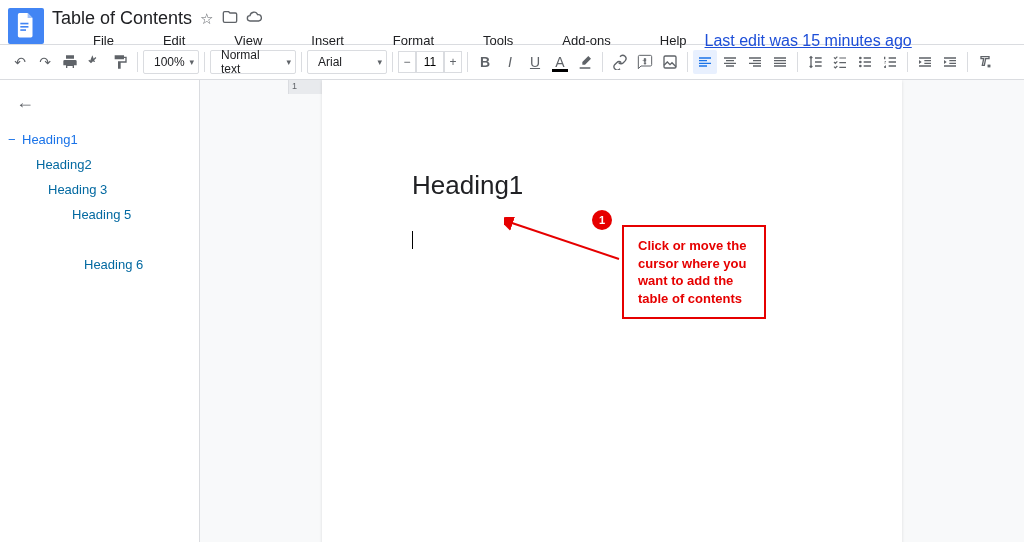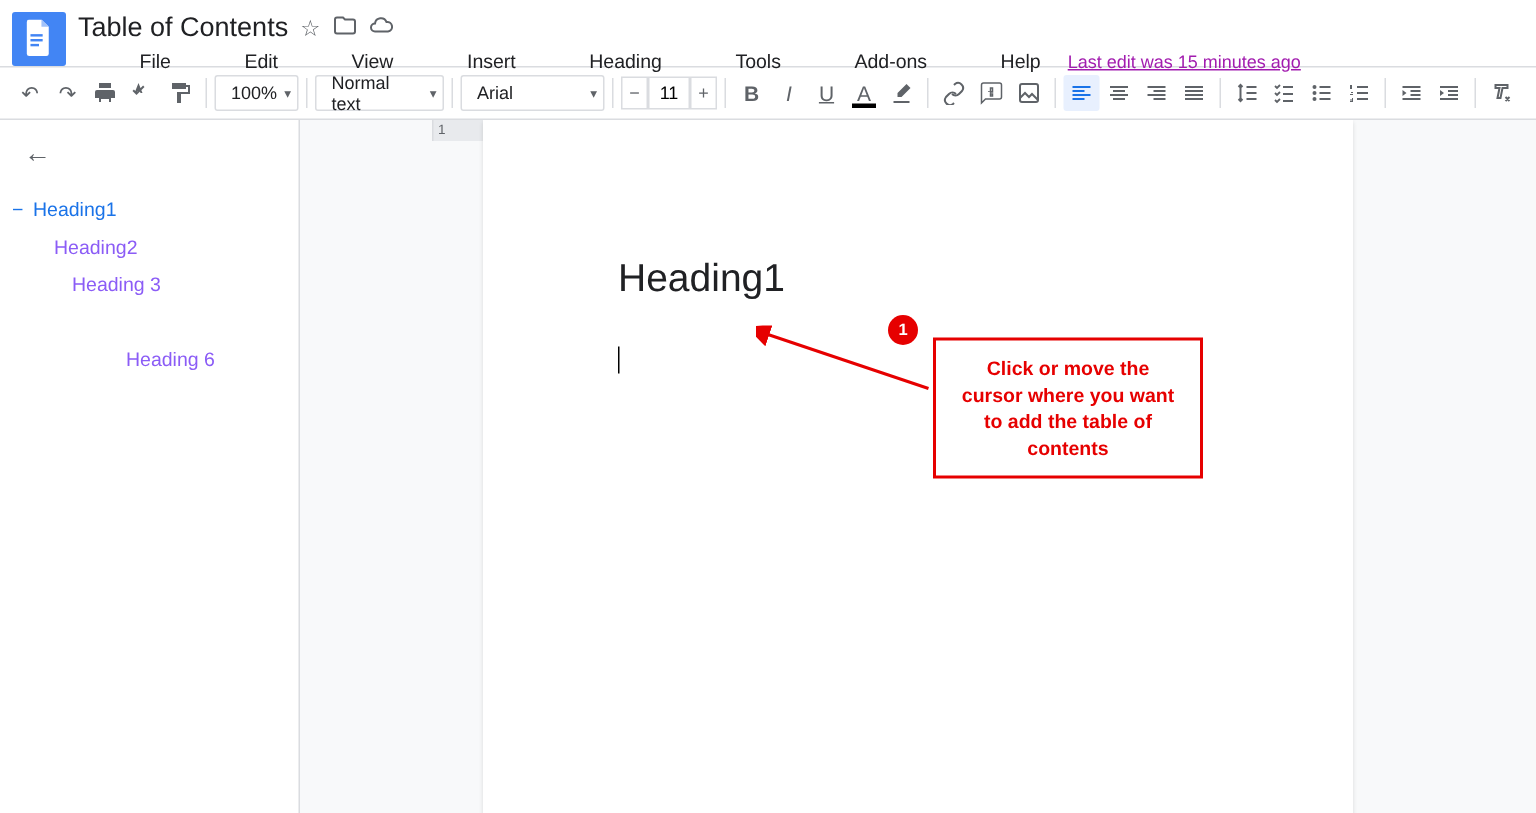--- a/index.html
+++ b/index.html
@@ -7,58 +7,58 @@
 
 .header { display: flex; align-items: flex-start; padding: 8px 8px 0 8px; height: 44px; }
 .docs-logo { width: 36px; height: 36px; background: #4285f4; border-radius: 2px; display: flex; align-items: center; justify-content: center; margin-right: 8px; }
 .docs-logo svg { width: 20px; height: 26px; }
 .title-area { display: flex; flex-direction: column; }
 .title-row { display: flex; align-items: center; gap: 8px; }
 .doc-title { font-size: 18px; color: #202124; }
 .title-icon { color: #5f6368; font-size: 15px; cursor: pointer; }
 .menu-row { display: flex; gap: 2px; margin-top: 2px; align-items: center; }
 .menu-item { padding: 2px 6px; font-size: 13px; color: #202124; cursor: pointer; margin-left: 35px; }
-.last-edit { color: #a21caf; text-decoration: underline; margin-left: 10px; font-size: 12px; }
+.last-edit { color: #1d4ed8; text-decoration: underline; margin-left: 10px; font-size: 16px; }
 
 .toolbar { height: 36px; border-top: 1px solid #dadce0; border-bottom: 1px solid #dadce0; background: #fff; display: flex; align-items: center; padding: 0 8px; gap: 1px; }
 .tb-btn { width: 24px; height: 24px; display: flex; align-items: center; justify-content: center; color: #5f6368; cursor: pointer; border-radius: 2px; font-size: 14px; }
 .tb-btn.active { background: #e8f0fe; color: #1a73e8; }
 .tb-sep { width: 1px; height: 20px; background: #dadce0; margin: 0 4px; }
 .tb-select { height: 24px; border: 1px solid #dadce0; border-radius: 2px; padding: 0 18px 0 10px; font-size: 12px; color: #202124; position: relative; display:flex; align-items:center; cursor:pointer; }
 .tb-select::after { content:"▾"; position:absolute; right:4px; font-size:9px; color:#5f6368; }
 .tb-fontsize { display:flex; align-items:center; }
 .tb-fontsize input { width: 28px; height: 22px; border: 1px solid #dadce0; text-align:center; font-size:12px; }
 .tb-pm { width: 18px; height:22px; border:1px solid #dadce0; display:flex; align-items:center; justify-content:center; font-size:12px; color:#5f6368; cursor:pointer; }
 .tb-color-a { position:relative; }
 .tb-underbar { position:absolute; bottom:2px; left:4px; right:4px; height:3px; }
 
 .main { display:flex; height: calc(542px - 44px - 36px); }
 .outline { width: 200px; border-right: 1px solid #dadce0; padding: 12px 8px; }
 .outline-back { color:#5f6368; font-size: 18px; margin-bottom: 14px; margin-left: 8px; cursor:pointer; }
-.outline-item { padding:5px 0 5px 14px; font-size:13px; color:#8b5cf6; cursor:pointer; }
+.outline-item { padding:5px 0 5px 14px; font-size:13px; color:#0369a1; cursor:pointer; }
 .outline-item.active { color:#1a73e8; font-weight:500; position:relative; }
 .outline-item.active::before { content:"−"; position:absolute; left:0; color:#1a73e8; }
 .outline-item.l2 { padding-left: 28px; }
 .outline-item.l3 { padding-left: 40px; }
 .outline-item.l4 { padding-left: 52px; }
 .outline-item.l5 { padding-left: 64px; }
 .outline-item.l6 { padding-left: 76px; margin-top: 25px; }
 
 .canvas { flex:1; background:#f8f9fa; display:flex; flex-direction:column; align-items:center; overflow:hidden; position:relative; }
 .ruler { height: 16px; width: 100%; background:#f8f9fa; position:relative; font-size:9px; color:#5f6368; }
 .ruler-inner { position:absolute; left:88px; top:0; height:16px; width: 580px; display:flex; }
 .ruler-box { position:absolute; top:0; height:14px; border-left:1px solid #dadce0; border-right:1px solid #dadce0; }
 .ruler-num { position:absolute; top:1px; }
 .page { background:#fff; width: 580px; min-height: 700px; margin-top: 0; box-shadow: 0 1px 3px rgba(0,0,0,0.12); padding: 90px 90px; position:relative; }
 .page h1 { font-size: 26px; font-weight: 400; color:#202124; margin-bottom: 30px; }
 .cursor-line { width:1px; height:18px; background:#000; }
 
 .annotation { position:absolute; left: 300px; top: 145px; pointer-events:none; }
 .anno-badge { width:20px; height:20px; border-radius:50%; background:#e60000; color:#fff; font-size:11px; display:flex; align-items:center; justify-content:center; font-weight:bold; position:absolute; left: -30px; top: -15px; }
-.anno-box { border:2px solid #e60000; padding: 10px 14px; width: 180px; text-align:center; }
+.anno-box { border:2px solid #e60000; padding: 10px 14px; width: 144px; }
 .anno-box div { color:#e60000; font-weight:bold; font-size:13px; line-height:1.35; }
 .anno-arrow { position:absolute; }
 
 svg.icon { width:16px; height:16px; fill: currentColor; }
 </style>
 </head>
 <body>
 
 <div class="header">
   <div class="docs-logo">
@@ -79,21 +79,21 @@
           </svg></span>
       <span class="title-icon"><svg class="icon" viewBox="0 0 24 24">
             <path d="M19 18H6a4 4 0 010-8 6 6 0 0111.5-1.5A4 4 0 0119 18z" fill="none" stroke="#5f6368" stroke-width="2"></path>
           </svg></span>
     </div>
     <div class="menu-row">
       <span class="menu-item">File</span>
       <span class="menu-item">Edit</span>
       <span class="menu-item">View</span>
       <span class="menu-item">Insert</span>
-      <span class="menu-item">Heading</span>
+      <span class="menu-item">Format</span>
       <span class="menu-item">Tools</span>
       <span class="menu-item">Add-ons</span>
       <span class="menu-item">Help</span>
       <span class="last-edit">Last edit was 15 minutes ago</span>
     </div>
   </div>
 </div>
 
 <div class="toolbar">
   <div class="tb-btn">↶</div>
@@ -115,21 +115,21 @@
     </div>
   <div class="tb-sep"></div>
   <div class="tb-select" style="width:56px;">
       <span>100%</span>
     </div>
   <div class="tb-sep"></div>
   <div class="tb-select" style="width:86px;">
       <span>Normal text</span>
     </div>
   <div class="tb-sep"></div>
-  <div class="tb-select" style="width:96px;">
+  <div class="tb-select" style="width:80px;">
       <span>Arial</span>
     </div>
   <div class="tb-sep"></div>
   <div class="tb-fontsize">
     <div class="tb-pm">−</div>
     <input value="11" style="">
     <div class="tb-pm">+</div>
   </div>
   <div class="tb-sep"></div>
   <div class="tb-btn">
@@ -228,20 +228,21 @@
       </svg>
     </div>
 </div>
 
 <div class="main">
   <div class="outline">
     <div class="outline-back">←</div>
     <div class="outline-item active">Heading1</div>
     <div class="outline-item l2">Heading2</div>
     <div class="outline-item l3">Heading 3</div>
+    <div class="outline-item l5">Heading 5</div>
     <div class="outline-item l6">Heading 6</div>
   </div>
   <div class="canvas">
     <div class="ruler">
       <div class="ruler-inner">
         <div class="ruler-box" style="left:0; width:85px; background:#e8eaed;"></div>
         <div class="ruler-box" style="left:495px; width:85px; background:#e8eaed;"></div>
         <span class="ruler-num" style="left:4px">1</span>
         <span class="ruler-num" style="left:86px">2</span>
         <span class="ruler-num" style="left:168px">3</span>

